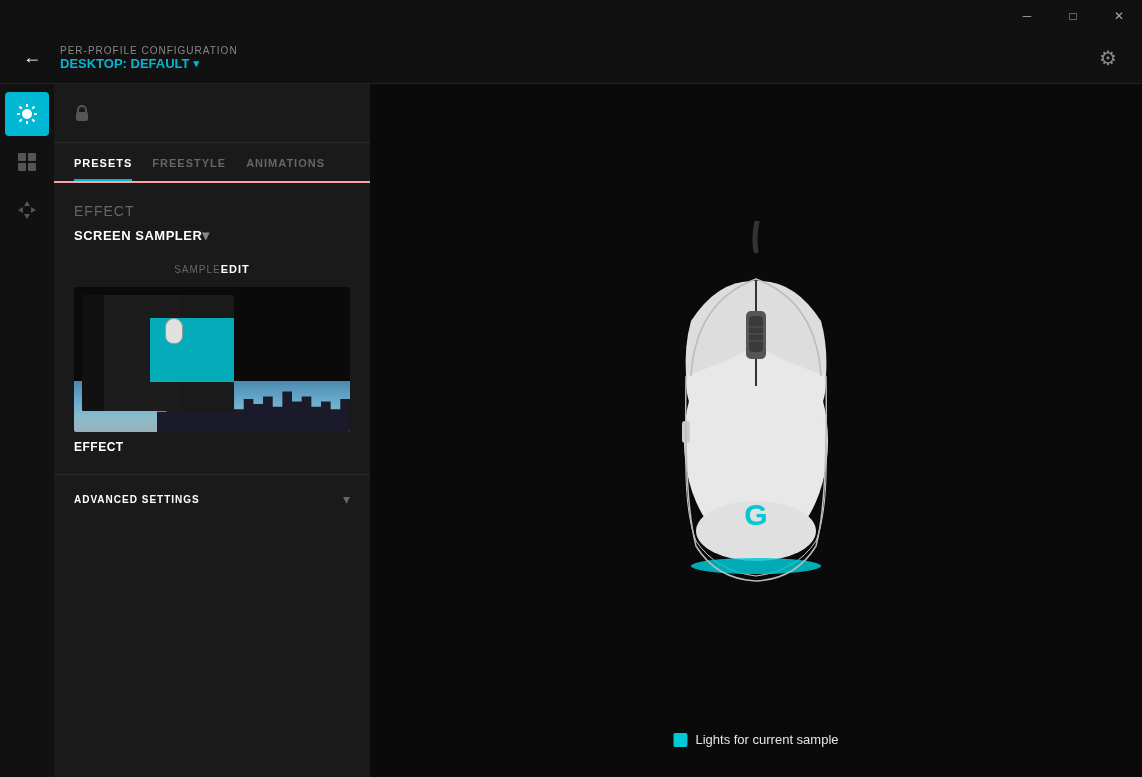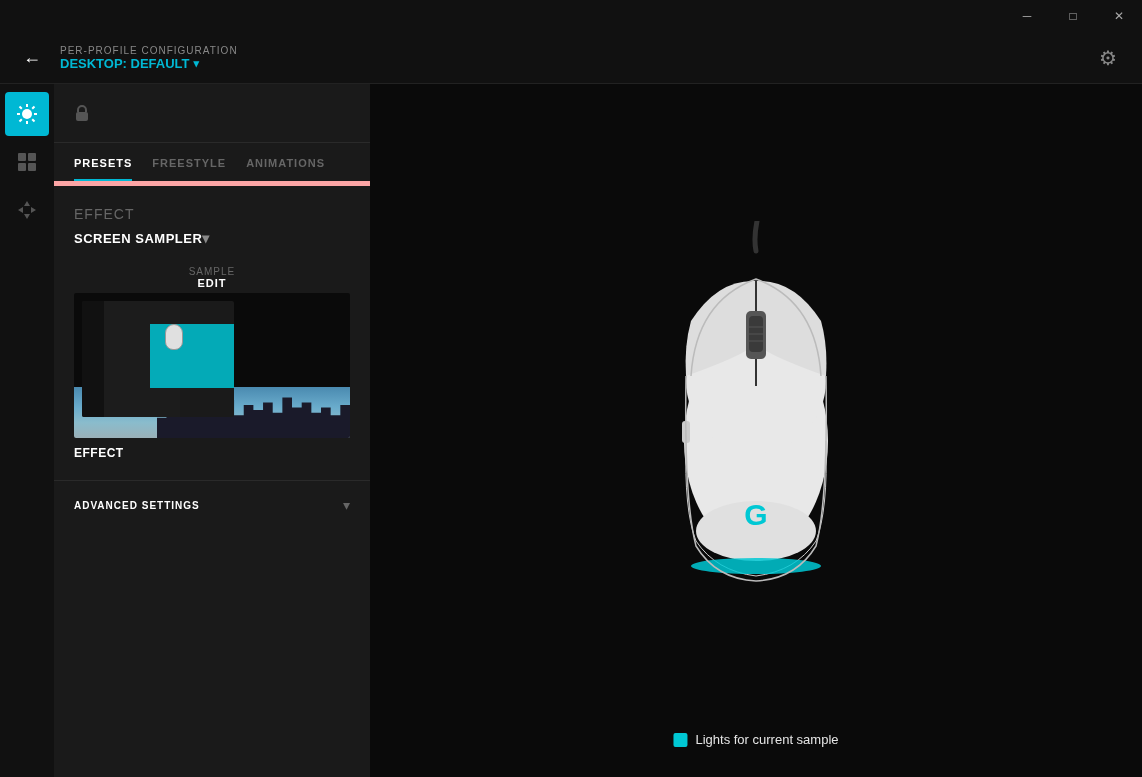--- a/index.html
+++ b/index.html
@@ -150,21 +150,21 @@
     .lock-icon {
       color: #666;
       font-size: 16px;
     }
 
     
     .tabs {
       display: flex;
       padding: 0 20px;
       gap: 20px;
-      border-bottom: 5px solid #fca5a5;
+      border-bottom: 2px solid #fca5a5;
     }
     .tab {
       padding: 14px 0 10px;
       font-size: 11px;
       font-weight: 600;
       letter-spacing: 1px;
       text-transform: uppercase;
       cursor: pointer;
       color: #666;
       border-bottom: 2px solid transparent;
@@ -199,24 +199,23 @@
       color: #888;
       font-size: 14px;
     }
 
     
     .sample-section {
       padding: 0 20px 20px;
     }
     .sample-header {
       display: flex;
-      justify-content: flex-start;
-      align-items: center;
-      margin-bottom: 4px;
-      flex-direction: column;
+      justify-content: center;
+      align-items: center;
+      margin-bottom: 12px;
     }
     .sample-label {
       font-size: 10px;
       color: #666;
       letter-spacing: 1px;
       text-transform: uppercase;
     }
     .edit-link {
       font-size: 11px;
       font-weight: 600;

